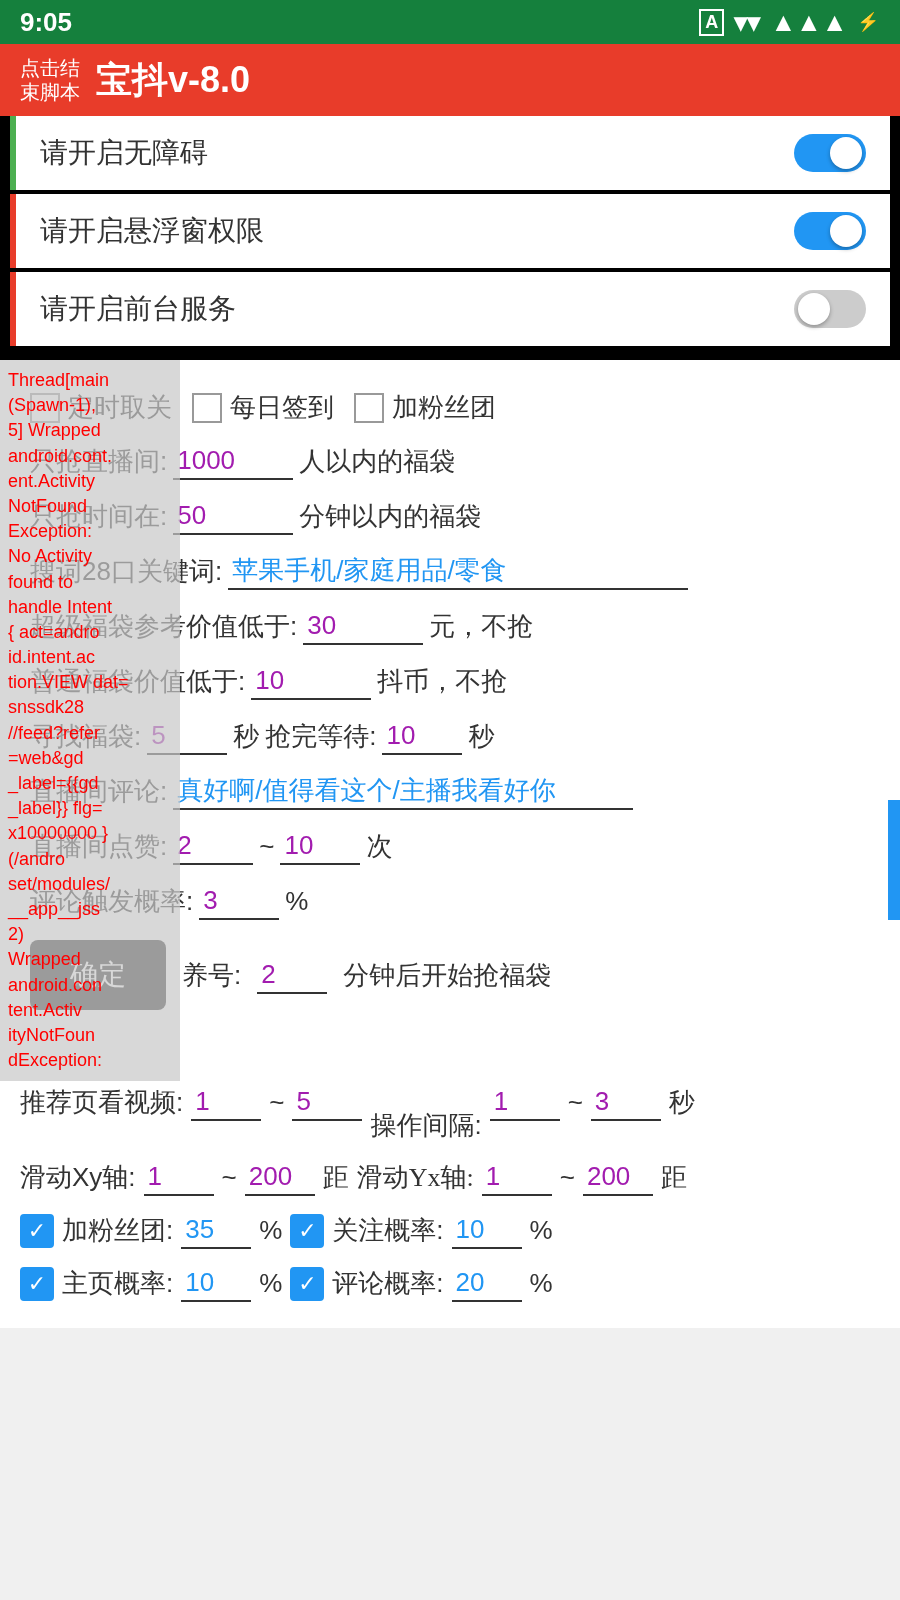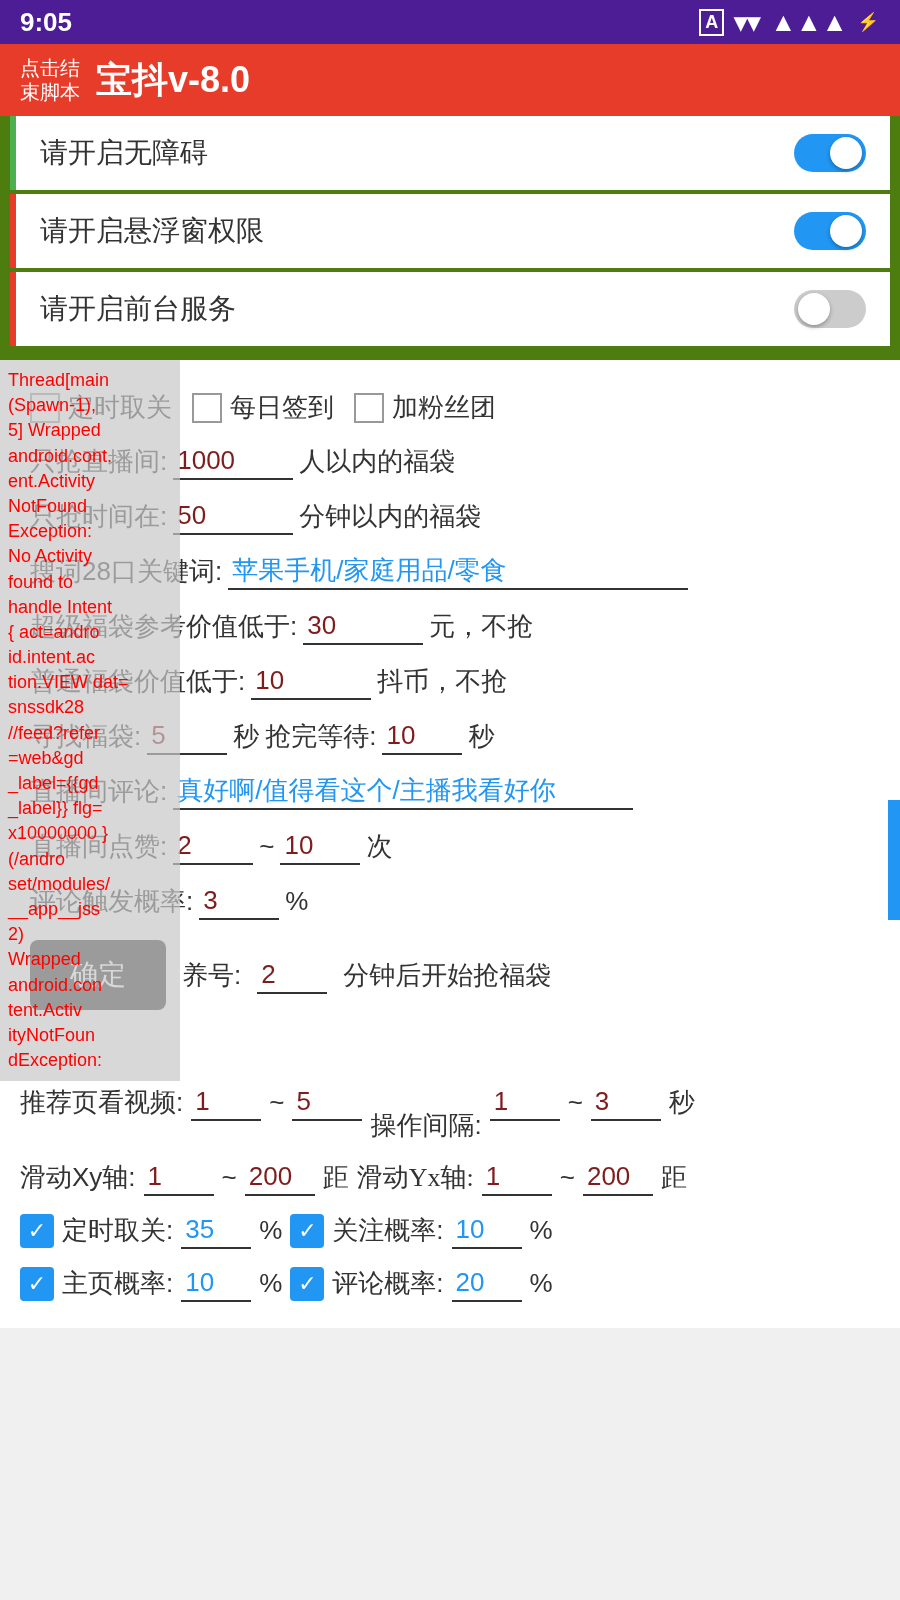--- a/index.html
+++ b/index.html
@@ -8,21 +8,21 @@
       width: 900px;
       min-height: 1600px;
       font-family: 'Arial', sans-serif;
       background: #f0f0f0;
       position: relative;
       overflow-x: hidden;
     }
 
     
     .status-bar {
-      background: #4c1d95;
+      background: #15803d;
       color: white;
       height: 44px;
       display: flex;
       align-items: center;
       justify-content: space-between;
       padding: 0 20px;
       font-size: 26px;
       font-weight: bold;
     }
     .status-bar-right {
@@ -48,21 +48,21 @@
       text-align: center;
     }
     .title-bar-main {
       font-size: 36px;
       font-weight: bold;
       color: white;
     }
 
     
     .settings-container {
-      background: #4d7c0f;
+      background: #000000;
       padding: 0 10px 10px 10px;
     }
     .setting-row {
       background: white;
       margin-bottom: 4px;
       padding: 18px 24px;
       display: flex;
       align-items: center;
       justify-content: space-between;
       border-left: 6px solid #e83c2a;
@@ -163,21 +163,21 @@
     }
     .form-row label {
       color: #333;
       white-space: nowrap;
     }
     .form-input {
       border: none;
       border-bottom: 2px solid #333;
       outline: none;
       font-size: 26px;
-      color: #7f1d1d;
+      color: #a21caf;
       width: 100px;
       text-align: left;
       padding: 2px 4px;
       background: transparent;
     }
     .form-input.wide {
       width: 460px;
       color: #2196F3;
     }
     .form-input.medium {
@@ -420,21 +420,21 @@
     <span style="font-size:26px;">距</span>
     <span style="font-size:26px;font-family:Liberation Serif, serif;">滑动Yx轴:</span>
     <input class="form-input xsmall" type="text" value="1" style="">
     <span class="tilde">~</span>
     <input class="form-input xsmall" type="text" value="200" style="">
     <span style="font-size:26px;">距</span>
   </div>
 
   <div class="bottom-row">
     <div class="cb-checked">✓</div>
-    <span style="font-size:26px;">定时取关:</span>
+    <span style="font-size:26px;">加粉丝团:</span>
     <input class="form-input xsmall" type="text" value="35" style="color: rgb(33, 150, 243);">
     <span style="font-size:26px;">%</span>
     <div class="cb-checked">✓</div>
     <span style="font-size:26px;">关注概率:</span>
     <input class="form-input xsmall" type="text" value="10" style="color: rgb(33, 150, 243);">
     <span style="font-size:26px;">%</span>
   </div>
 
   <div class="bottom-row">
     <div class="cb-checked">✓</div>

